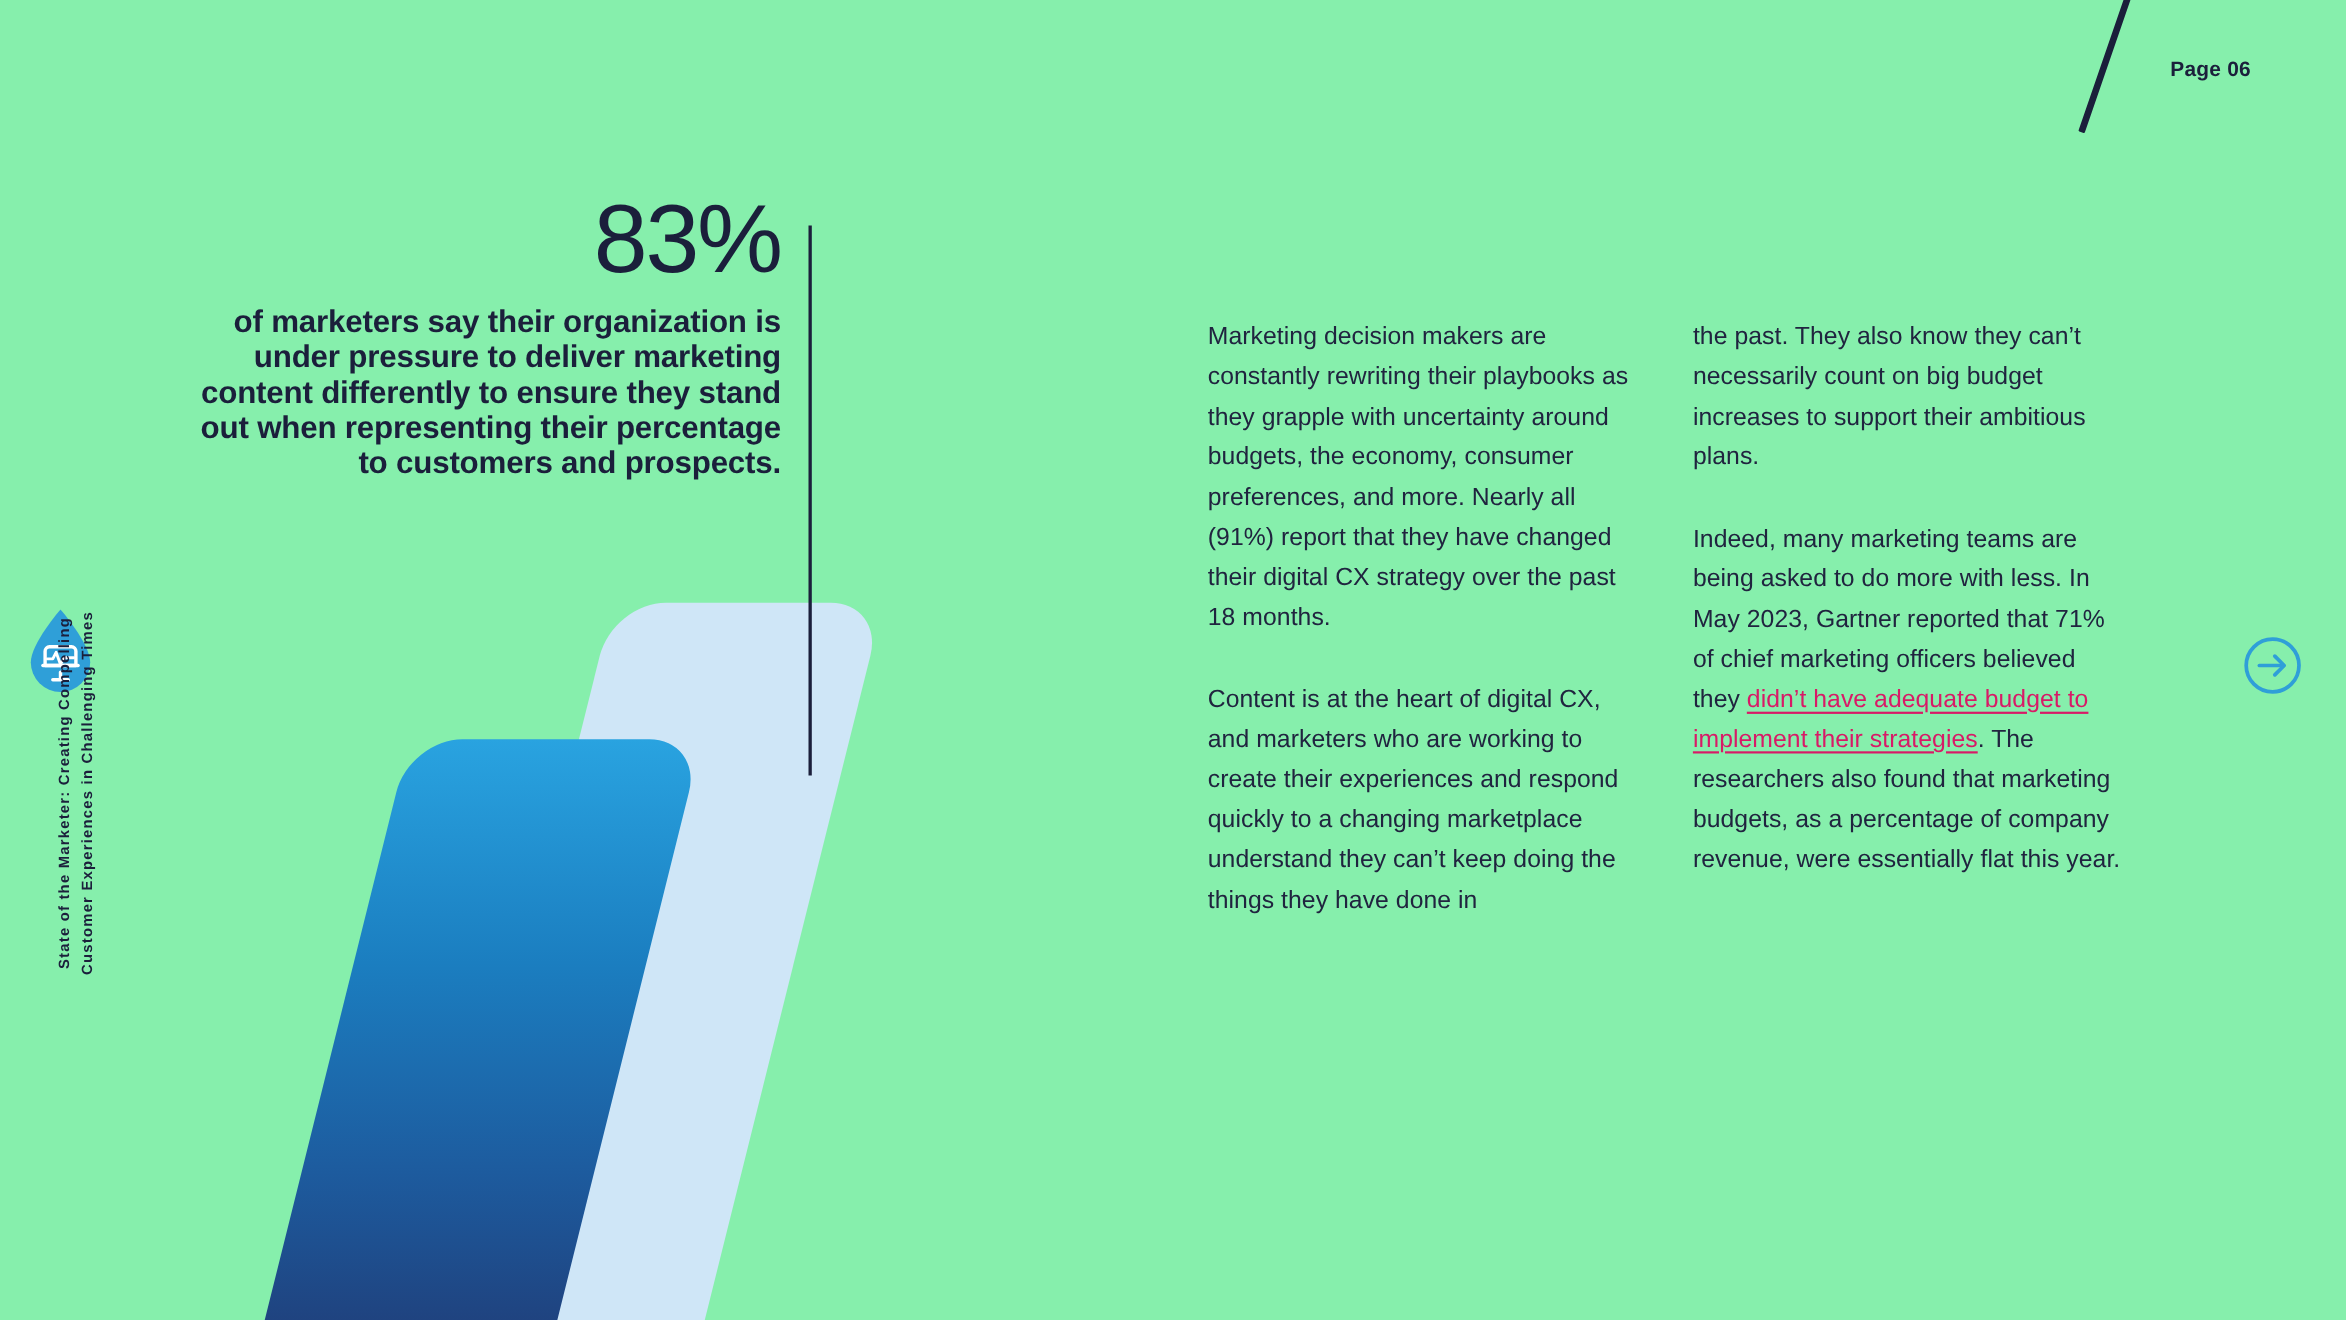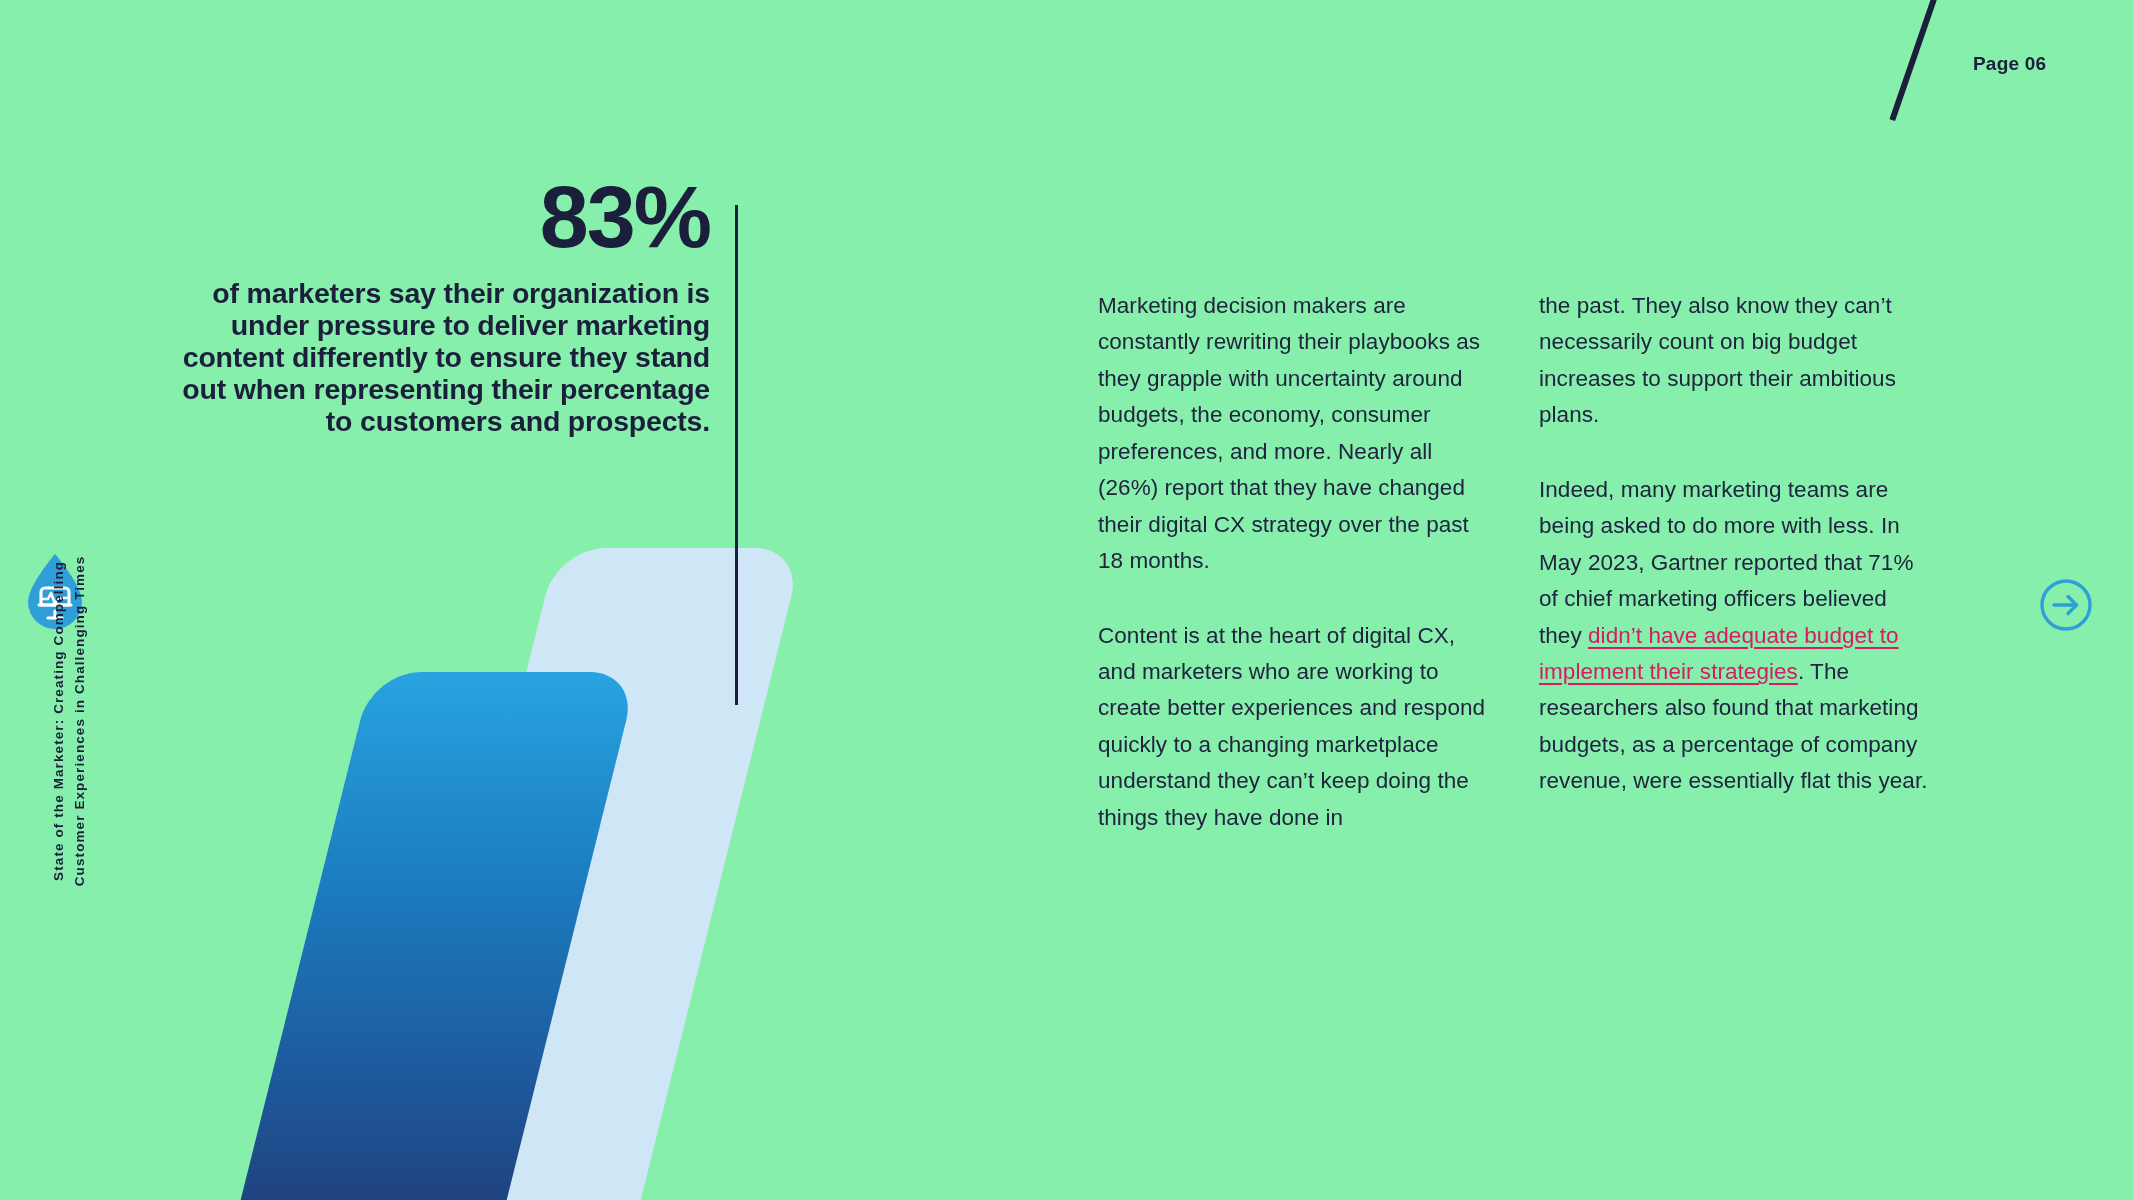--- a/index.html
+++ b/index.html
@@ -81,21 +81,21 @@
   .hero {
     position: absolute;
     left: 180px;
     top: 175px;
     width: 530px;
     text-align: right;
     color: #1b1f3b;
   }
   .hero-number {
     font-size: 88px;
-    font-weight: bold;
+    font-weight: normal;
     line-height: 0.95;
     letter-spacing: -2px;
     margin: 0 0 18px 0;
   }
   .hero-body {
     font-size: 28.5px;
     font-weight: bold;
     line-height: 1.13;
     letter-spacing: -0.2px;
     margin: 0;
@@ -210,22 +210,22 @@
 
   <div class="divider"></div>
 
   <div class="hero">
     <div class="hero-number">83%</div>
     <p class="hero-body">of marketers say their organization is under pressure to deliver marketing content differently to ensure they stand out when representing their percentage to customers and prospects.</p>
   </div>
 
   <div class="columns">
     <div class="col">
-      <p>Marketing decision makers are constantly rewriting their playbooks as they grapple with uncertainty around budgets, the economy, consumer preferences, and more. Nearly all (26%) report that they have changed their digital CX strategy over the past 18 months.</p>
-      <p>Content is at the heart of digital CX, and marketers who are working to create better experiences and respond quickly to a changing marketplace understand they can’t keep doing the things they have done in</p>
+      <p>Marketing decision makers are constantly rewriting their playbooks as they grapple with uncertainty around budgets, the economy, consumer preferences, and more. Nearly all (91%) report that they have changed their digital CX strategy over the past 18 months.</p>
+      <p>Content is at the heart of digital CX, and marketers who are working to create their experiences and respond quickly to a changing marketplace understand they can’t keep doing the things they have done in</p>
     </div>
     <div class="col">
       <p>the past. They also know they can’t necessarily count on big budget increases to support their ambitious plans.</p>
       <p><span>Indeed, many marketing teams are being asked to do more with less. In May 2023, Gartner reported that 71% of chief marketing officers believed they </span><a class="inline-link" href="#">didn’t have adequate budget to implement their strategies</a><span>. The researchers also found that marketing budgets, as a percentage of company revenue, were essentially flat this year.</span></p>
     </div>
   </div>
 
   <div class="next-arrow">
     <svg viewBox="0 0 54 54" xmlns="http://www.w3.org/2000/svg" aria-hidden="true">
       <circle cx="27" cy="27" r="24" fill="none" stroke="#2f9fd8" stroke-width="3.4"></circle>

